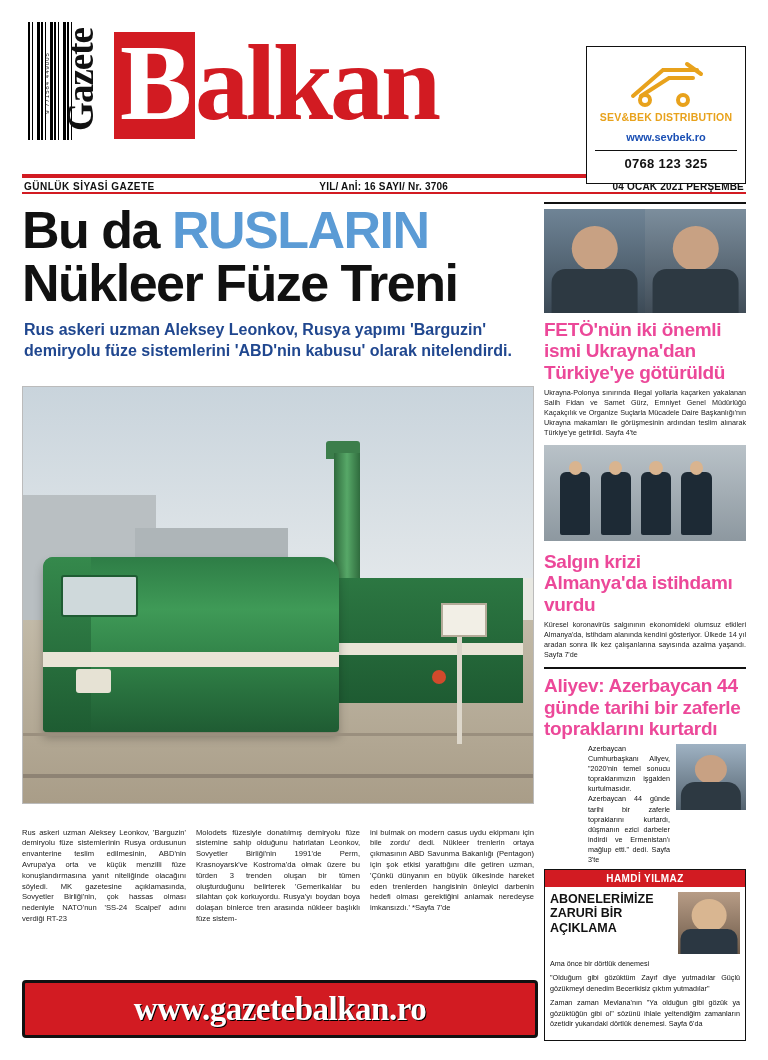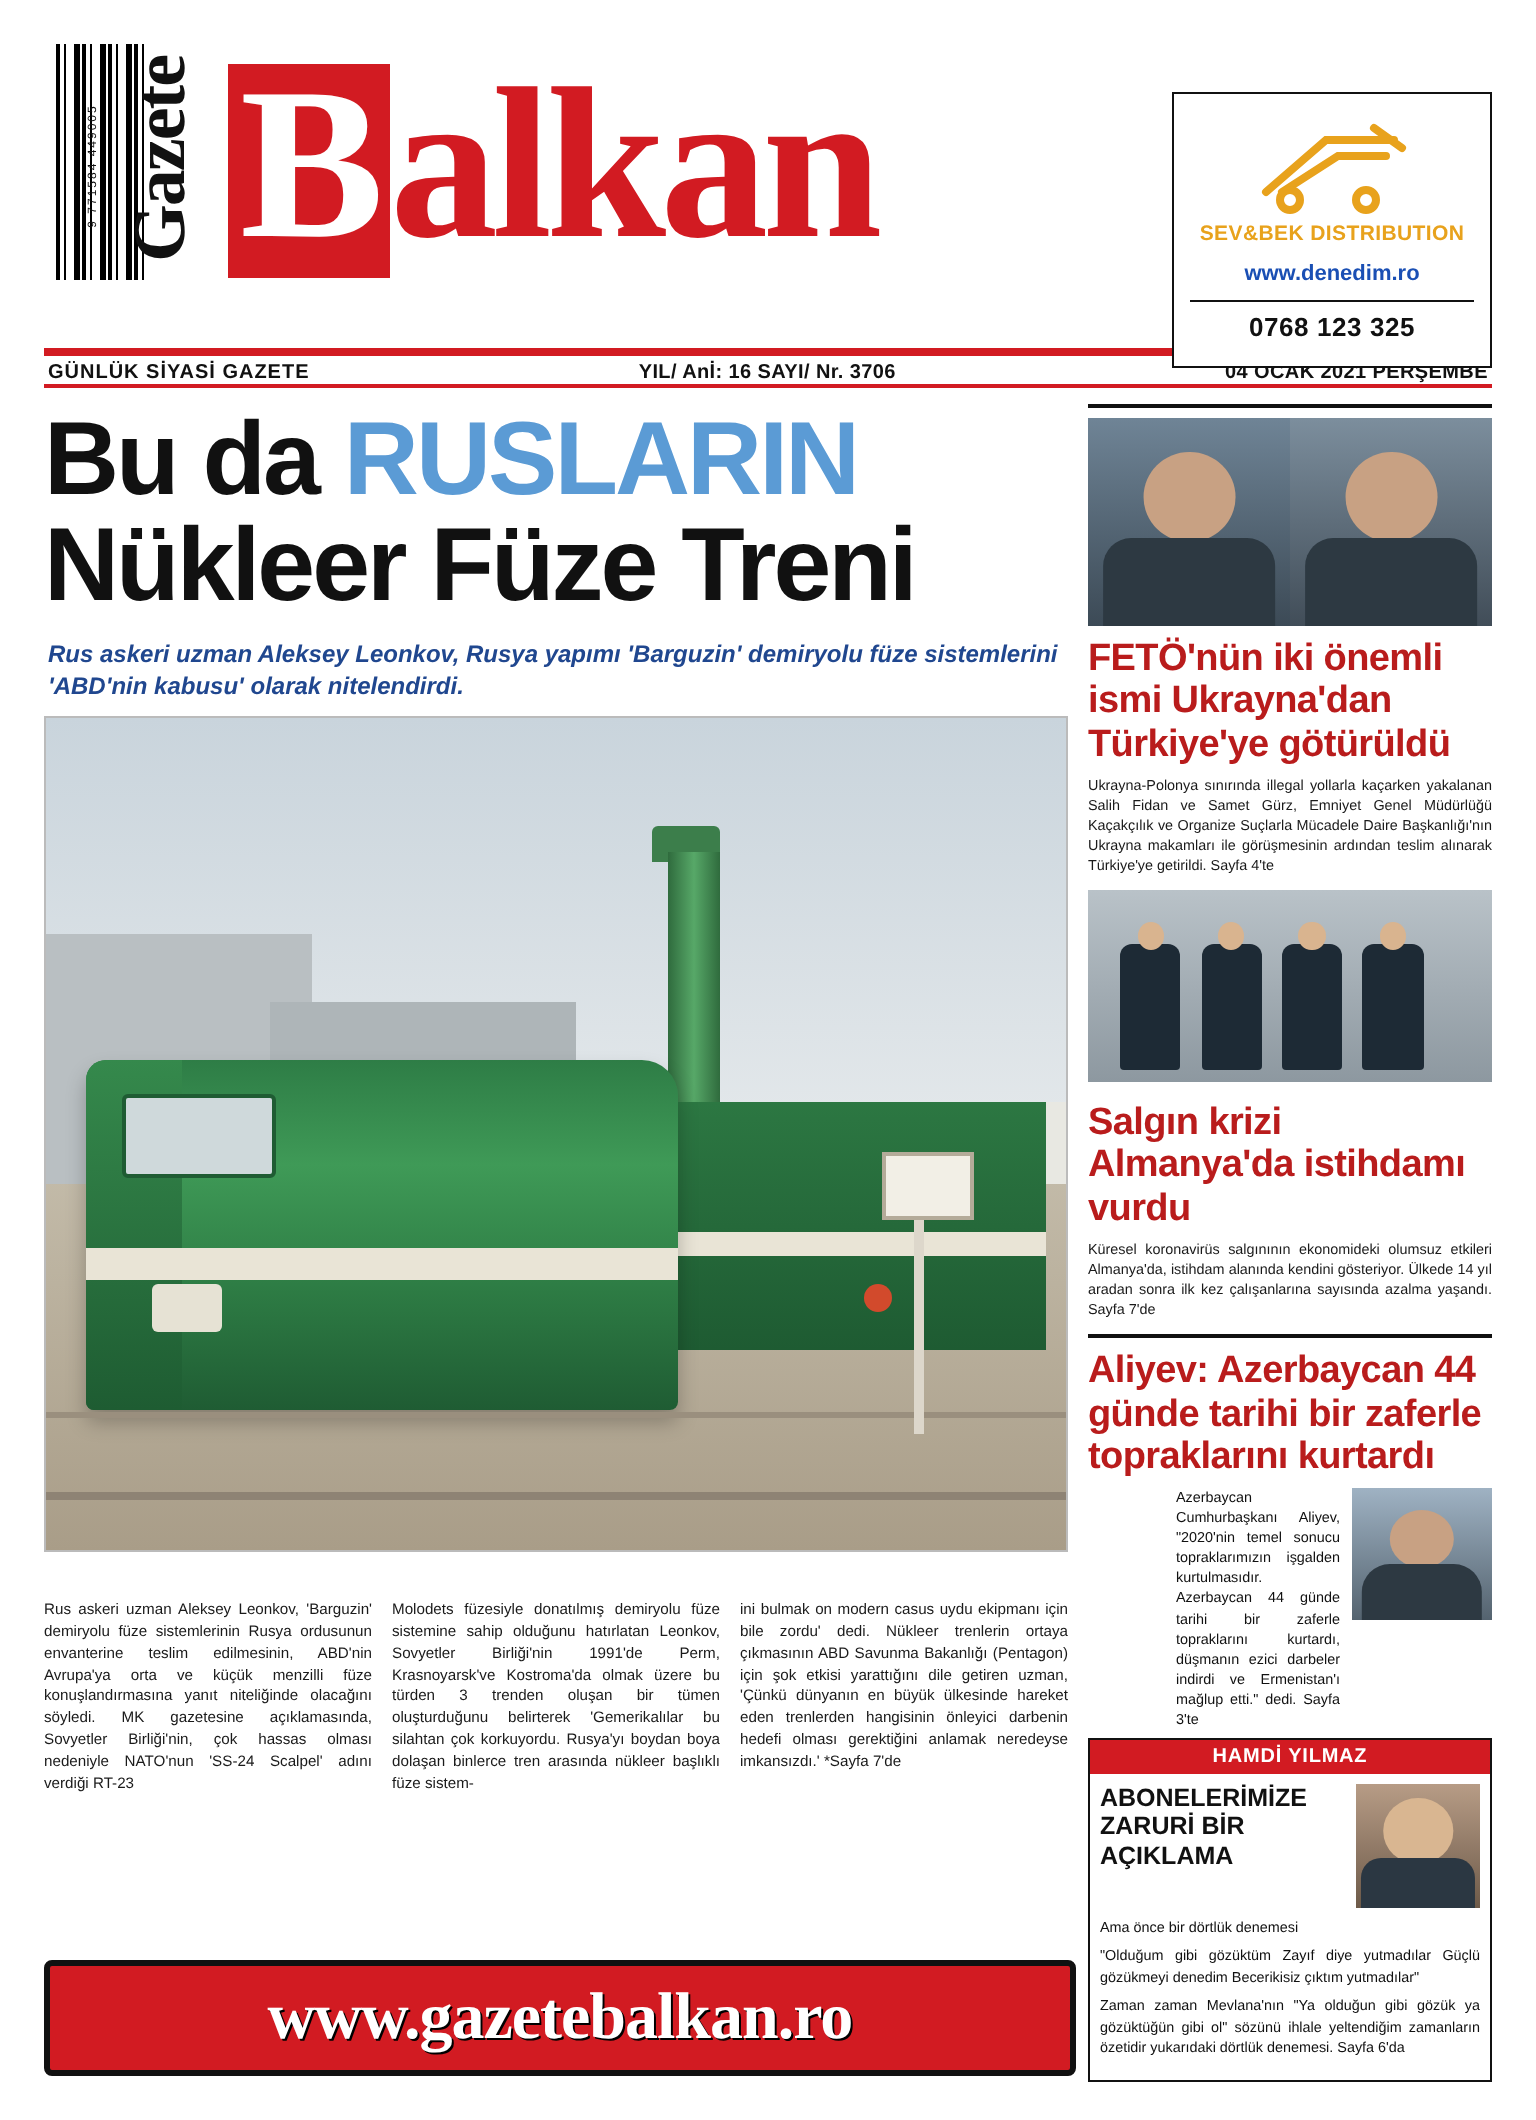--- a/index.html
+++ b/index.html
@@ -71,23 +71,22 @@
   .right-col { width:208px; }
 
   
   .headline {
     font-family:"Liberation Sans", sans-serif;
     font-weight:bold; font-size:52px; line-height:1.02;
     letter-spacing:-1.5px; margin:2px 0 0 0; color:#111;
   }
   .headline .hl-blue { color:#5b9bd5; }
   .standfirst {
-    font-size:12px; font-weight:bold; color:#20478f; line-height:1.3;
-    margin:10px 4px 7px 2px;
-    font-style:italic;
+    font-size:16px; font-weight:bold; color:#20478f; line-height:1.3;
+    margin:10px 4px 24px 2px;
   }
   .lead-photo {
     width:100%; height:418px; position:relative; overflow:hidden;
     background:linear-gradient(#cdd6dd 0%, #dde4e9 38%, #e9ece9 52%, #cfc9bd 62%, #b9ae9d 100%);
     border:1px solid #bbb;
   }
   .sky { position:absolute; inset:0 0 46% 0; background:linear-gradient(#c9d4dc,#e6eaec); }
   .ground { position:absolute; left:0; right:0; top:54%; bottom:0; background:linear-gradient(#c3bba9,#a99d88); }
   .snowband { position:absolute; left:0; right:0; top:46%; height:10%; background:#e8e8e2; }
   .bldg1 { position:absolute; left:0; top:26%; width:26%; height:30%; background:#b9bfc2; }
@@ -138,21 +137,21 @@
   
   .rbox { border-top:2px solid #111; padding-top:5px; margin-bottom:7px; }
   .rphoto { width:100%; height:104px; position:relative; overflow:hidden; background:#8e9fae; }
   .rphoto.two { display:flex; }
   .rphoto.two > div { flex:1; position:relative; }
   .p-a { background:linear-gradient(#6f8496,#3c4a56); }
   .p-b { background:linear-gradient(#7c8e9d,#414d58); }
   .head-shape { position:absolute; left:50%; top:16%; width:46%; height:44%; transform:translateX(-50%); border-radius:50%; background:#c8a183; }
   .body-shape { position:absolute; left:50%; bottom:0; width:86%; height:42%; transform:translateX(-50%); border-radius:14px 14px 0 0; background:#2d3942; }
   .rtitle {
-    font-weight:bold; font-size:19px; line-height:1.12; margin:6px 0 5px 0; color:#b91c1c;
+    font-weight:bold; font-size:19px; line-height:1.12; margin:6px 0 5px 0; color:#ec4899;
     letter-spacing:-0.3px;
   }
   .rtext { font-size:7.2px; line-height:1.4; text-align:justify; color:#1a1a1a; }
   .rule-r { height:2px; background:#111; margin:6px 0 5px 0; }
 
   .rphoto-walk { width:100%; height:96px; background:linear-gradient(#b9c2c8,#8d98a0); position:relative; overflow:hidden; }
   .walker { position:absolute; bottom:6%; width:15%; height:66%; background:#1d2a35; border-radius:6px 6px 2px 2px; }
   .walker:after { content:""; position:absolute; left:28%; top:-18%; width:44%; height:22%; border-radius:50%; background:#d9b48f; }
 
   .aliyev-row { display:flex; gap:6px; }
@@ -201,21 +200,21 @@
         <g fill="none" stroke="#e8a21c" stroke-width="4" stroke-linecap="round">
           <path d="M10 40 L40 14 L74 14"></path>
           <path d="M18 40 L46 22 L70 22"></path>
           <circle cx="22" cy="44" r="5"></circle>
           <circle cx="60" cy="44" r="5"></circle>
           <path d="M64 8 L78 18"></path>
         </g>
       </svg>
     </div>
     <div class="ad-name">SEV&amp;BEK DISTRIBUTION</div>
-    <div class="ad-url">www.denedim.ro</div>
+    <div class="ad-url">www.sevbek.ro</div>
     <div class="ad-divider"></div>
     <div class="ad-phone">0768 123 325</div>
   </div>
 
   <div class="content">
 
     <div class="left-col">
       <h1 class="headline">
         <span>Bu da </span><span class="hl-blue">RUSLARIN</span><br>
         <span>Nükleer Füze Treni</span>

